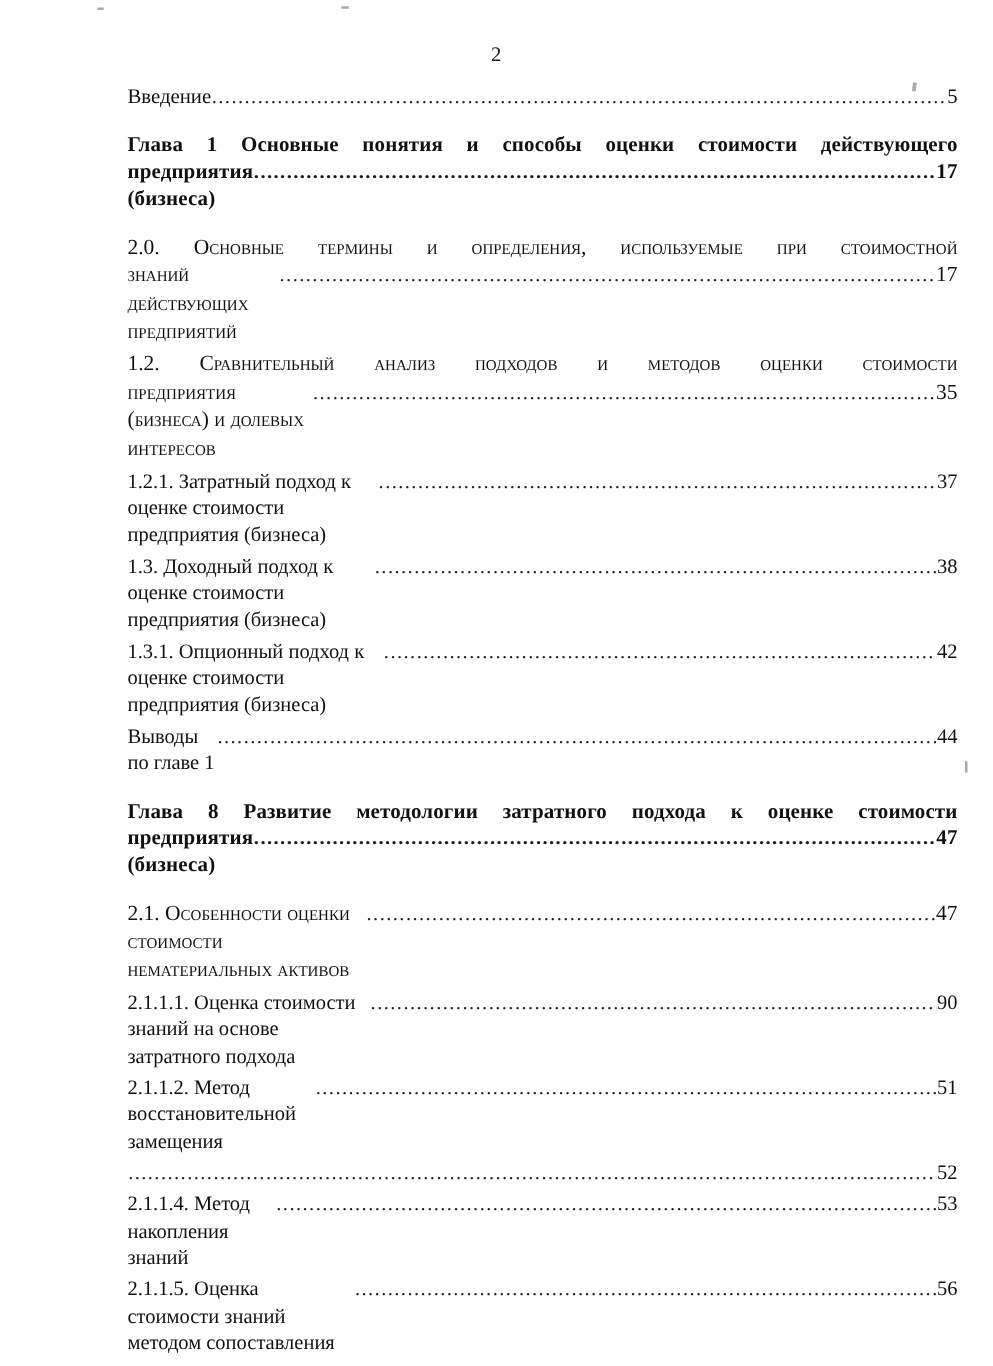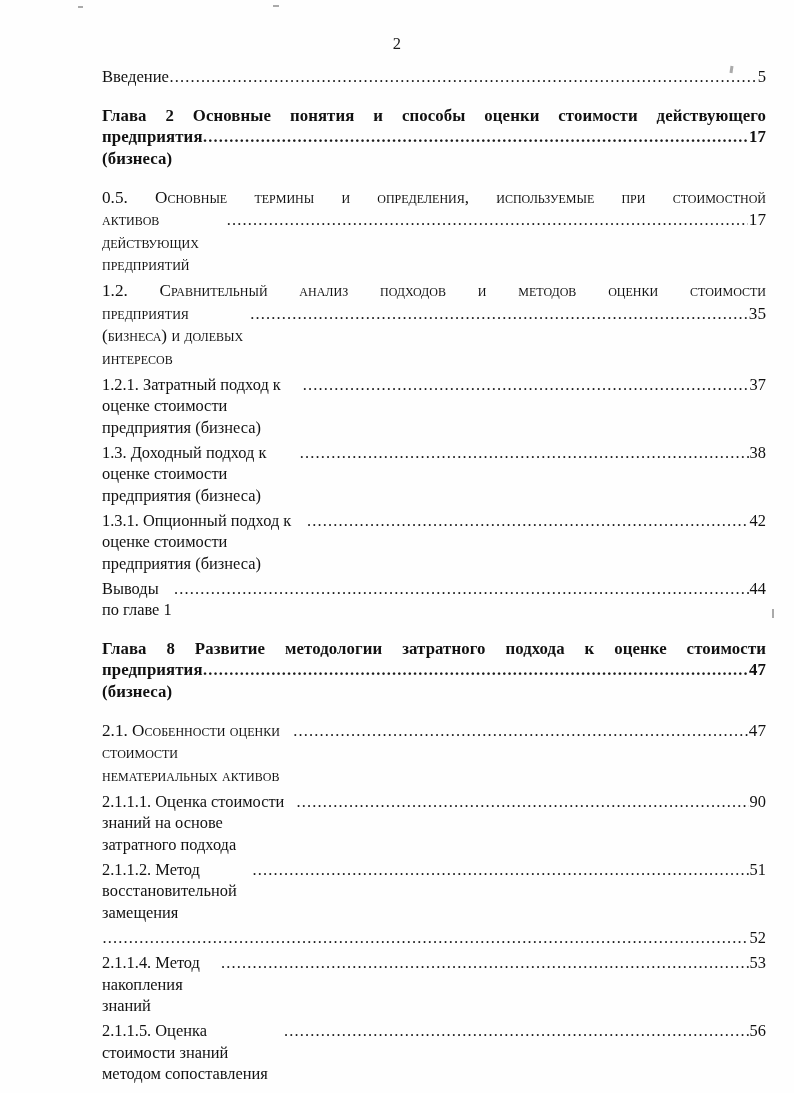--- a/index.html
+++ b/index.html
@@ -132,35 +132,35 @@
       <div class="entry lvl-front">
         <div class="row">
           <span class="lbl">Введение</span>
           <span class="dots">........................................................................................................................................................................................................</span>
           <span class="pg">5</span>
         </div>
       </div>
       <div class="gap-md"></div>
       <div class="entry lvl-chapter">
         <div class="just">
-          <span class="firstline">Глава 2 Основные понятия и способы оценки стоимости действующего</span>
+          <span class="firstline">Глава 1 Основные понятия и способы оценки стоимости действующего</span>
         </div>
         <div class="row">
           <span class="lbl">предприятия (бизнеса)</span>
           <span class="dots">........................................................................................................................................................................................................</span>
           <span class="pg">17</span>
         </div>
       </div>
       <div class="gap-md"></div>
       <div class="entry lvl-section">
         <div class="just">
-          <span class="firstline">0.5. Основные термины и определения, используемые при стоимостной</span>
-        </div>
-        <div class="row">
-          <span class="lbl">активов действующих предприятий</span>
+          <span class="firstline">2.0. Основные термины и определения, используемые при стоимостной</span>
+        </div>
+        <div class="row">
+          <span class="lbl">знаний действующих предприятий</span>
           <span class="dots">........................................................................................................................................................................................................</span>
           <span class="pg">17</span>
         </div>
       </div>
       <div class="entry lvl-section">
         <div class="just">
           <span class="firstline">1.2. Сравнительный анализ подходов и методов оценки стоимости</span>
         </div>
         <div class="row">
           <span class="lbl">предприятия (бизнеса) и долевых интересов </span>

